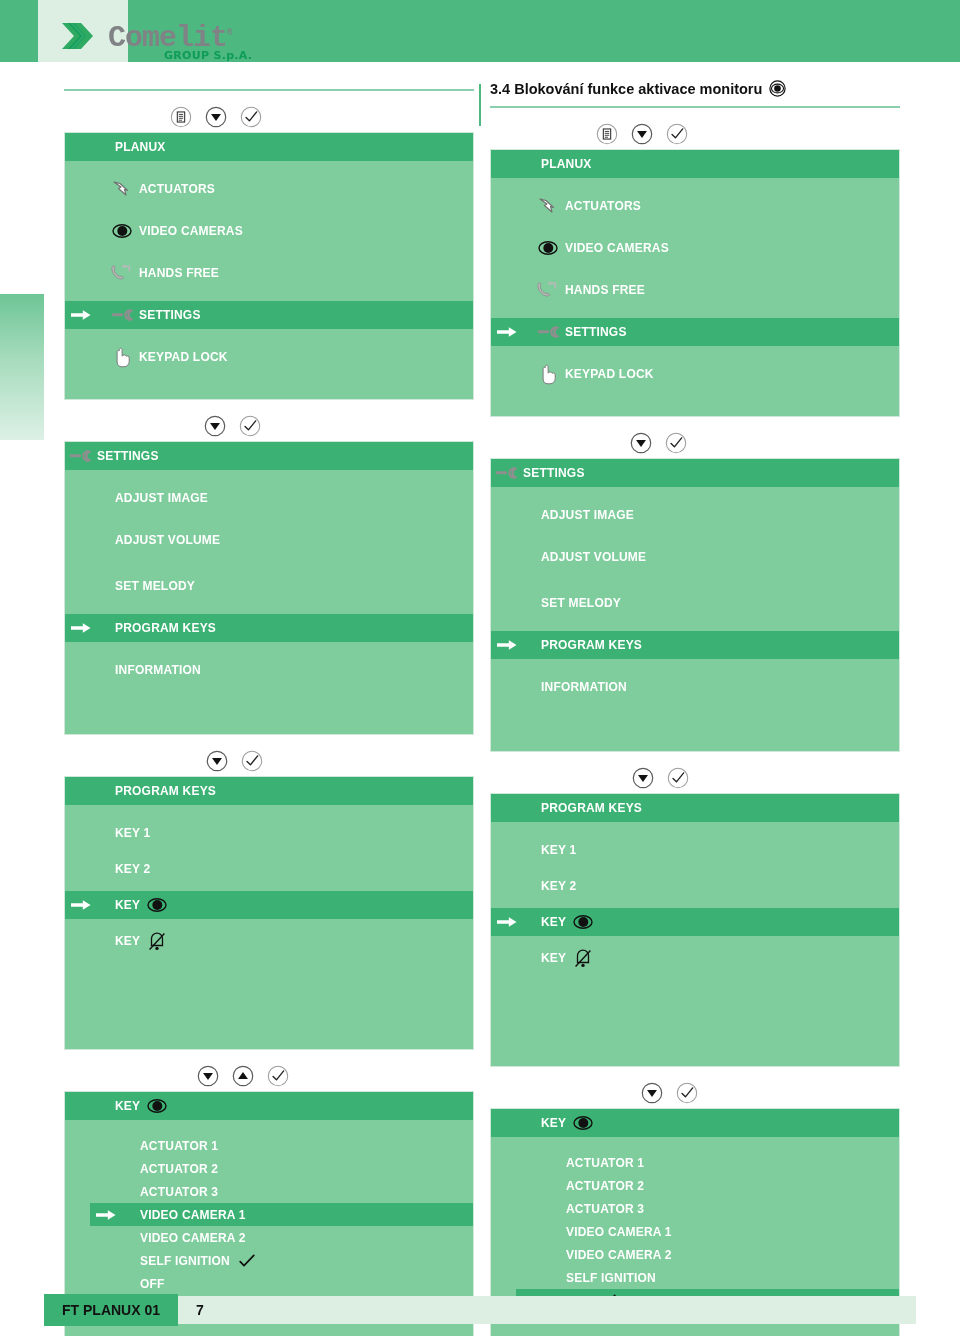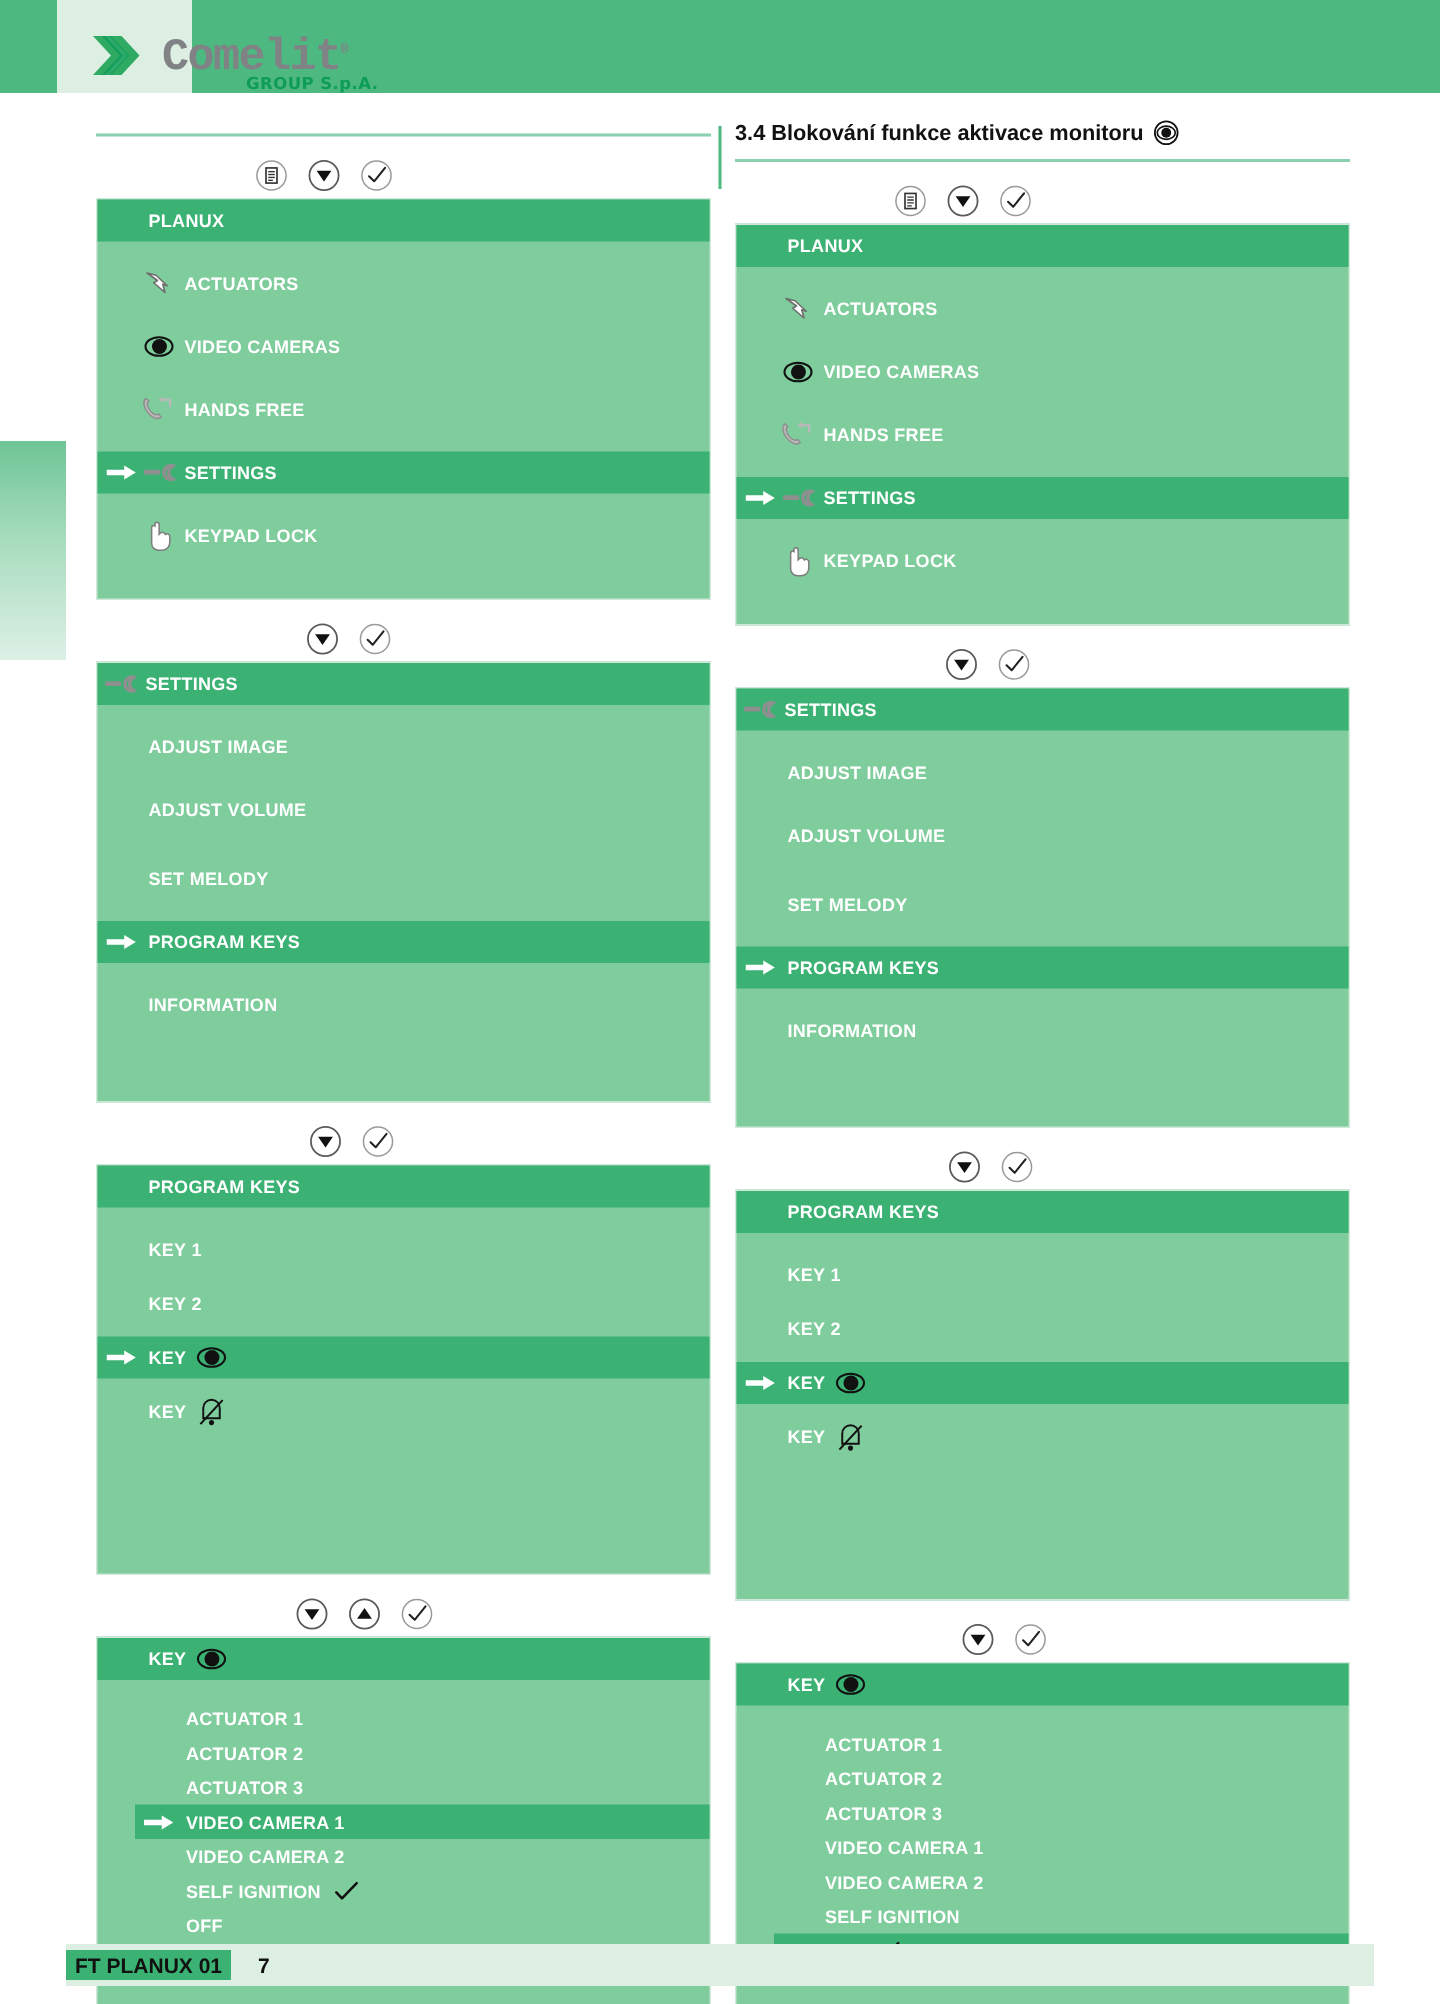--- a/index.html
+++ b/index.html
@@ -79,21 +79,21 @@
     position: relative;
     width: 410px;
     background: #7fcc9c;
     border: 1px solid #cfe8da;
     padding: 0;
   }
   .row {
     position: relative;
     height: 28px;
     display: flex; align-items: center;
-    padding-left: 34px;
+    padding-left: 50px;
     color: #ffffff;
     font-family: "Liberation Sans", sans-serif;
     font-weight: bold; font-size: 12px;
     letter-spacing: .2px;
     white-space: nowrap;
   }
   .row.hl  { background: #3bb273; }
   .row.head{ background: #3bb273; }
   .row.tight { height: 23px; margin-left: 25px; }
   .row .arrow {
@@ -114,22 +114,22 @@
   .footer {
     position: absolute; left: 44px; top: 1296px;
     width: 872px; height: 28px;
     background: #dcefe2;
     display: flex; align-items: center;
   }
   .footer-tag {
     background: #3bb273; color: #111;
     font-family: "Liberation Sans", sans-serif;
     font-weight: bold; font-size: 14px;
-    height: 20px; display: flex; align-items: center;
-    padding: 0 6px;
+    height: 32px; display: flex; align-items: center;
+    padding: 0 18px;
   }
   .footer-page {
     color: #111; font-weight: bold; font-size: 14px;
     margin-left: 18px;
   }
 </style>
 </head>
 <body>
 
 <div class="page">

